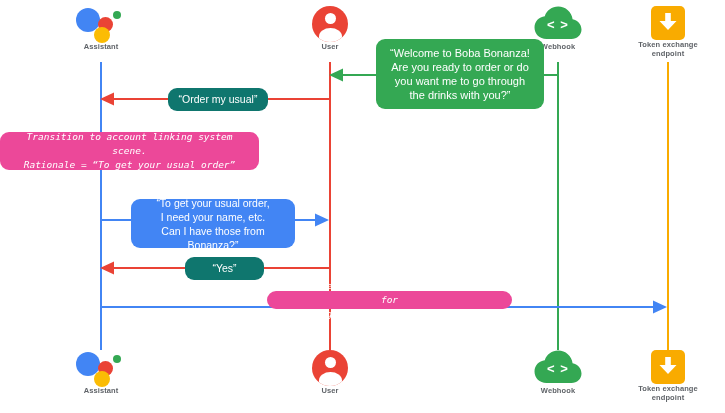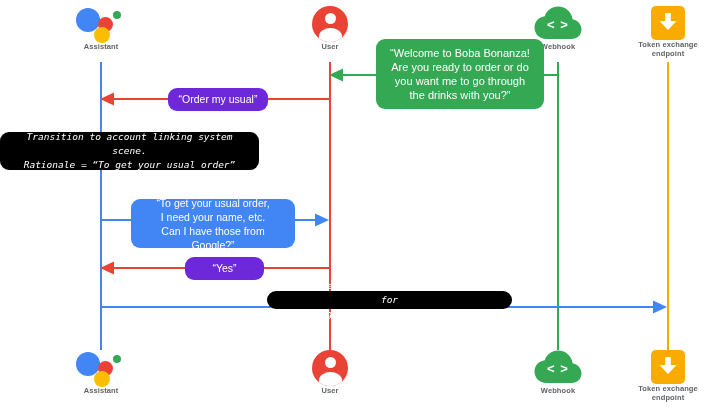--- a/index.html
+++ b/index.html
@@ -48,24 +48,24 @@
   .endpoint-wrap{position:relative;width:34px;height:34px;margin:0 auto;
     background:#f9ab00;border-radius:5px;}
 
   
   .bubble{
     position:absolute;border-radius:9px;color:#ffffff;
     text-align:center;box-sizing:border-box;
     display:flex;align-items:center;justify-content:center;
   }
   .bubble-green{background:#34a853;font-size:11px;line-height:14px;padding:7px 10px;}
-  .bubble-red{background:#6d28d9;font-size:10.5px;line-height:13px;padding:6px 10px;}
+  .bubble-red{background:#0f766e;font-size:10.5px;line-height:13px;padding:6px 10px;}
   .bubble-blue{background:#4285f4;font-size:10.5px;line-height:14px;padding:6px 10px;}
   .bubble-mono{
-    background:#000000;font-family:"DejaVu Sans Mono",monospace;
+    background:#ec4899;font-family:"DejaVu Sans Mono",monospace;
     font-style:italic;font-size:9.5px;line-height:14px;padding:7px 10px;
   }
   .bubble .txt{white-space:pre-line;}
 
   
   svg.arrows{position:absolute;left:0;top:0;width:725px;height:413px;
     pointer-events:none;}
 </style>
 </head>
 <body>
@@ -199,21 +199,21 @@
   </div>
 
   <div class="bubble bubble-mono" style="left:0px;top:132px;width:259px;height:38px;">
     <span class="txt">Transition to account linking system scene.
 Rationale = “To get your usual order”</span>
   </div>
 
   <div class="bubble bubble-blue" style="left:131px;top:199px;width:164px;height:49px;">
     <span class="txt">“To get your usual order,
 I need your name, etc.
-Can I have those from Google?”</span>
+Can I have those from Bonanza?”</span>
   </div>
 
   <div class="bubble bubble-red" style="left:185px;top:257px;width:79px;height:23px;">
     <span class="txt">“Yes”</span>
   </div>
 
   <div class="bubble bubble-mono" style="left:267px;top:291px;width:245px;height:18px;">
     <span class="txt">Sends request that contains ID token for
 user@gmail.com with intent=“get”</span>
   </div>

